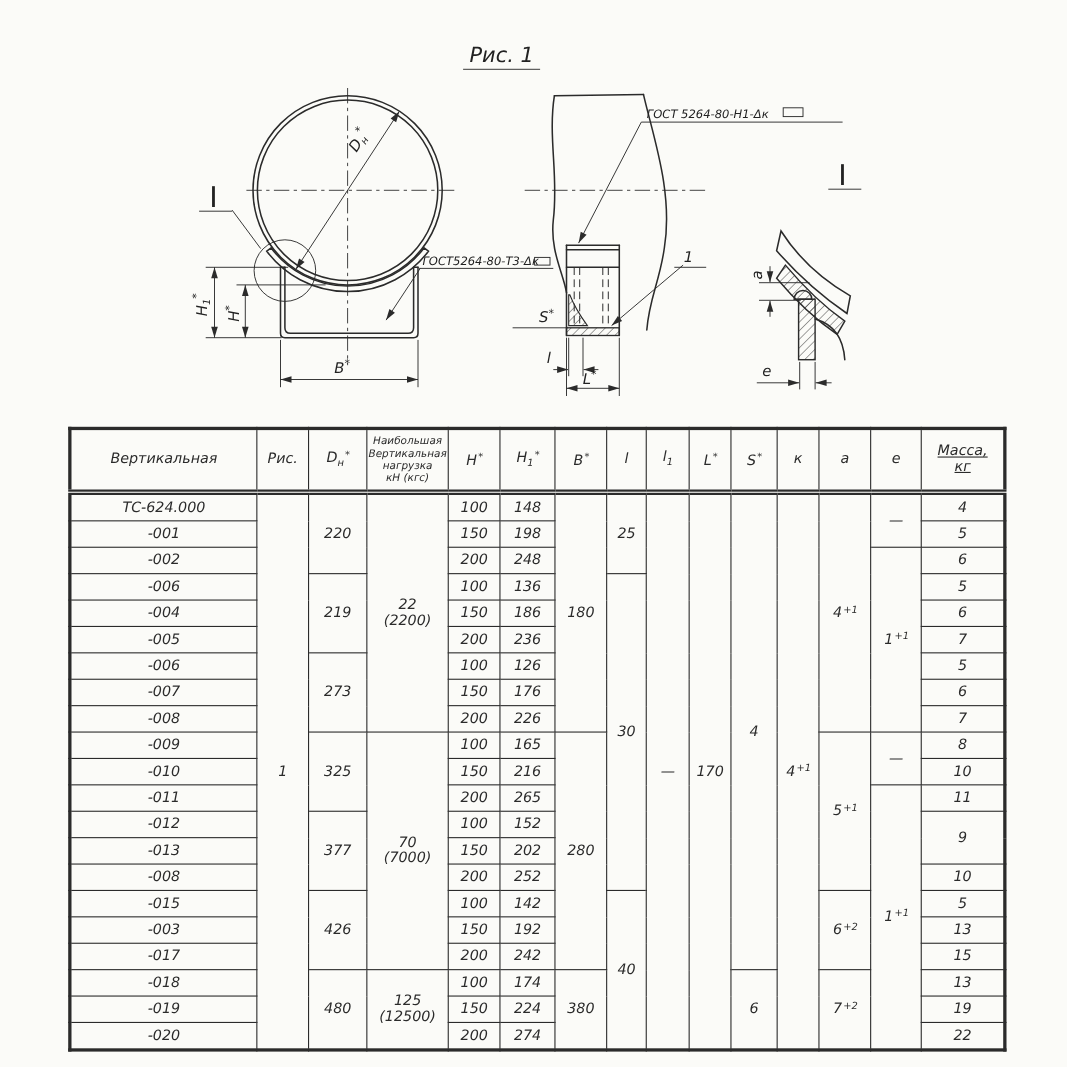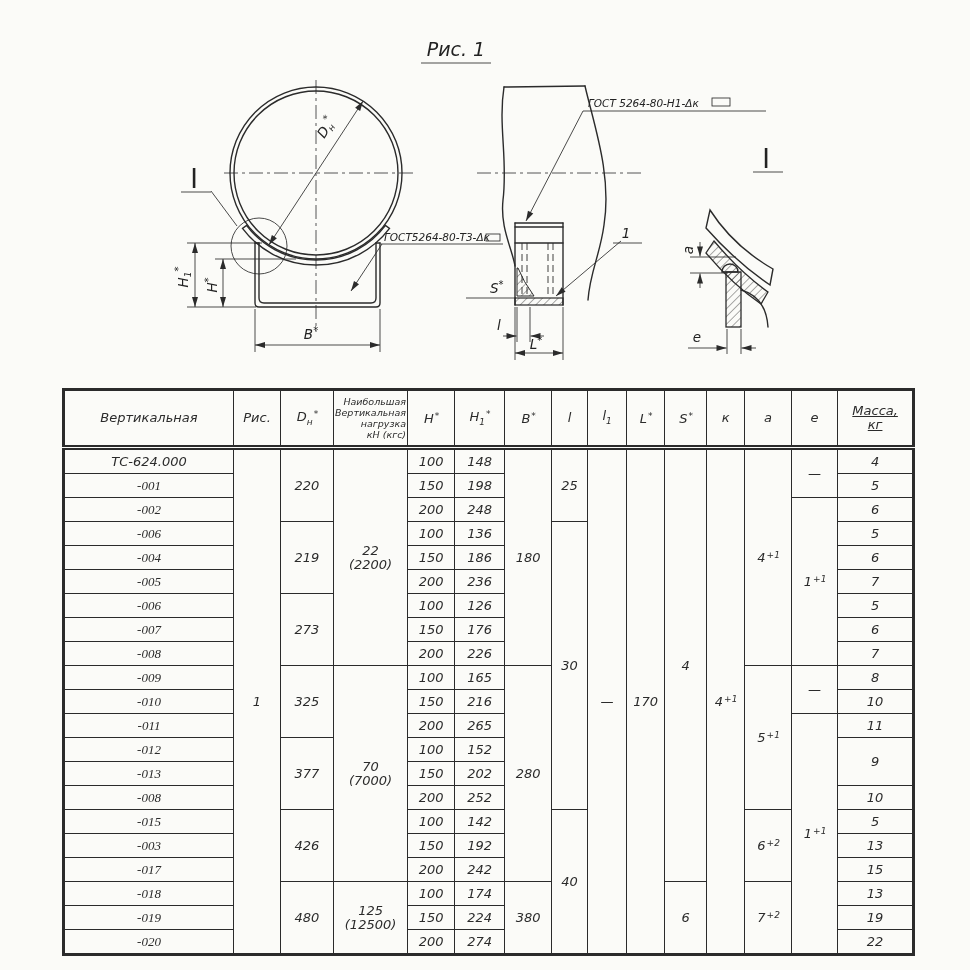--- a/index.html
+++ b/index.html
@@ -17,25 +17,25 @@
   .sup{font-size:10px;}
   .titletxt{font-size:19px;font-style:italic;fill:#222;}
   .marktxt{font-size:26px;fill:#222;}
   
   #spec{position:absolute;left:62px;top:388px;border-collapse:collapse;
         table-layout:fixed;font-style:italic;font-size:13px;}
   #spec td,#spec th{border:1px solid #2b2b2b;text-align:center;vertical-align:middle;
         padding:0 2px;height:23px;font-weight:normal;line-height:1.05;}
   #spec{border:3px solid #2b2b2b;}
   #spec thead th{height:54px;border-bottom:5px double #2b2b2b;font-size:13px;}
-  #spec th.loadh{font-size:9.5px;white-space:pre-line;line-height:1.18;padding:0 1px;text-align:right;}
+  #spec th.loadh{font-size:9.5px;white-space:pre-line;line-height:1.18;padding:0 1px;}
   #spec th.massh{white-space:pre-line;text-decoration:underline;}
   td.load-val{white-space:pre-line;line-height:1.2;}
   td.des-first{text-align:left;padding-left:12px;}
-  td.des{text-align:right;padding-right:14px;font-family:Liberation Serif, serif;}
+  td.des{text-align:right;padding-right:14px;}
   #spec sup{font-size:9px;position:relative;top:1px;left:1px;}
   #spec sub{font-size:9px;}
 </style>
 </head>
 <body>
 
 <svg id="fig" width="970" height="388" viewBox="0 0 970 388">
   <defs>
     <marker id="arr" viewBox="0 0 10 8" refX="10" refY="4" markerWidth="11" markerHeight="8" orient="auto-start-reverse" markerUnits="userSpaceOnUse">
       <path d="M10,4 L0,1 L0,7 Z" fill="#2b2b2b"></path>

